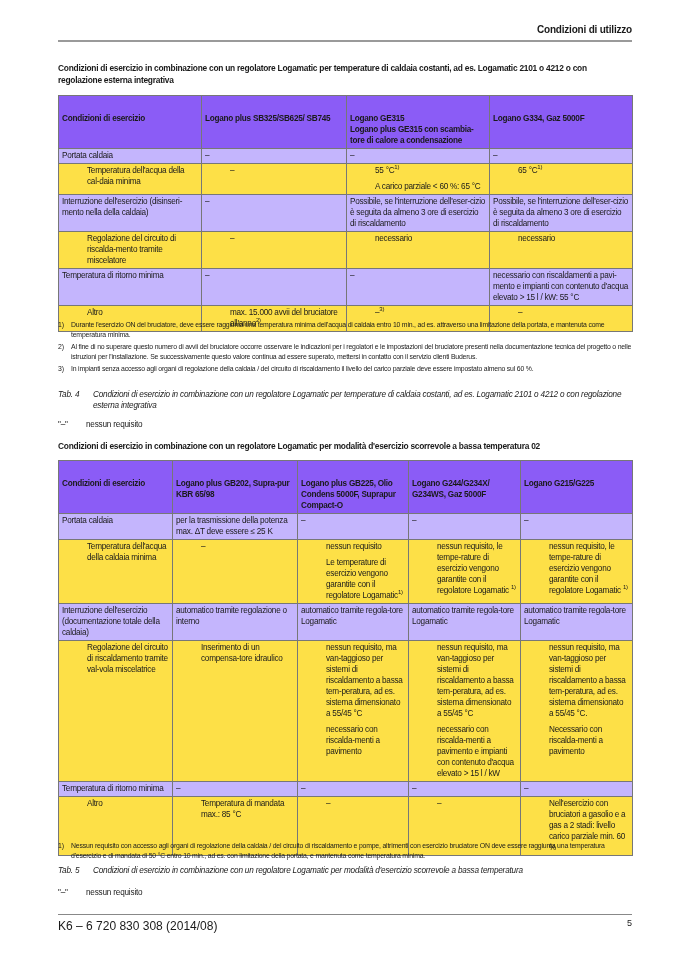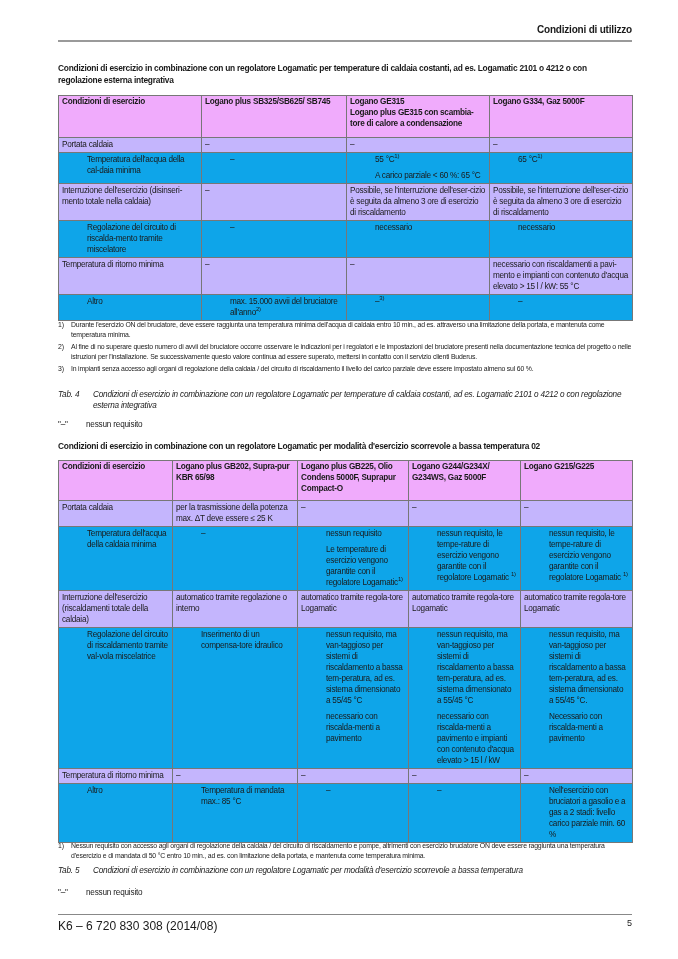--- a/index.html
+++ b/index.html
@@ -2,22 +2,22 @@
 <html><head>
 <meta charset="utf-8">
 <style>
   html, body { margin:0; padding:0; background:#ffffff; }
   body { width:678px; height:959px; position:relative; font-family:"Liberation Sans", sans-serif; color:#1a1a1a; overflow:hidden; }
   .page-header { position:absolute; left:58px; top:24px; width:574px; text-align:right; font-size:10px; font-weight:bold; letter-spacing:-0.2px; }
   .header-rule { position:absolute; left:58px; top:40px; width:574px; height:2px; background:#9a9a9a; }
   .section-title { position:absolute; left:58px; width:574px; font-size:8.4px; font-weight:bold; line-height:12px; letter-spacing:-0.25px; }
   table.spec { position:absolute; left:58px; border-collapse:collapse; font-size:8.2px; line-height:11px; letter-spacing:-0.25px; table-layout:fixed; border:1.5px solid #555; }
   table.spec th, table.spec td { border:1px solid #777; vertical-align:top; padding:1px 3px 2px 3px; text-align:left; }
-  table.spec th { background:#f0abfc; font-weight:bold; padding-top:0; }
-  table.spec tr.shade td { background:#0ea5e9;padding-left:28px; }
+  table.spec th { background:#8b5cf6; font-weight:bold; padding-top:17px; }
+  table.spec tr.shade td { background:#fde047;padding-left:28px; }
   table.spec tr.white td { background:#c4b5fd; }
   .p2 { display:block; margin-top:5px; }
   sup { font-size:6px; line-height:0; vertical-align:4px; }
   .footnotes { position:absolute; left:58px; width:574px; font-size:6.9px; line-height:9.5px; letter-spacing:-0.2px; }
   .fn { display:flex; margin-bottom:3px; }
   .fn .num { width:13px; flex:none; }
   .caption { position:absolute; left:58px; width:574px; font-size:8.2px; line-height:11px; font-style:italic; display:flex; letter-spacing:-0.2px; }
   .caption .tab { width:35px; flex:none; }
   .legend { position:absolute; left:58px; font-size:8.2px; display:flex; letter-spacing:-0.2px; }
   .legend .sym { width:28px; flex:none; }
@@ -54,21 +54,21 @@
     <td>–</td>
     <td>–</td>
   </tr>
   <tr class="shade">
     <td>Temperatura dell'acqua della cal-daia minima</td>
     <td>–</td>
     <td><span>55 °C</span><sup>1)</sup><span class="p2">A carico parziale &lt; 60 %: 65 °C</span></td>
     <td><span>65 °C</span><sup>1)</sup></td>
   </tr>
   <tr class="white">
-    <td>Interruzione dell'esercizio (disinseri-mento totale nella caldaia)</td>
+    <td>Interruzione dell'esercizio (disinseri-mento nella della caldaia)</td>
     <td>–</td>
     <td>Possibile, se l'interruzione dell'eser-cizio è seguita da almeno 3 ore di esercizio di riscaldamento</td>
     <td>Possibile, se l'interruzione dell'eser-cizio è seguita da almeno 3 ore di esercizio di riscaldamento</td>
   </tr>
   <tr class="shade" style="height:35px;">
     <td>Regolazione del circuito di riscalda-mento tramite miscelatore</td>
     <td>–</td>
     <td>necessario</td>
     <td>necessario</td>
   </tr>
@@ -137,21 +137,21 @@
     <td>–</td>
   </tr>
   <tr class="shade">
     <td>Temperatura dell'acqua della caldaia minima</td>
     <td>–</td>
     <td><span>nessun requisito</span><span class="p2"><span>Le temperature di esercizio vengono garantite con il regolatore Logamatic</span><sup>1)</sup></span></td>
     <td><span>nessun requisito, le tempe-rature di esercizio vengono garantite con il regolatore Logamatic</span> <sup>1)</sup></td>
     <td><span>nessun requisito, le tempe-rature di esercizio vengono garantite con il regolatore Logamatic</span> <sup>1)</sup></td>
   </tr>
   <tr class="white">
-    <td>Interruzione dell'esercizio (riscaldamenti totale della caldaia)</td>
+    <td>Interruzione dell'esercizio (documentazione totale della caldaia)</td>
     <td>automatico tramite regolazione o interno</td>
     <td>automatico tramite regola-tore Logamatic</td>
     <td>automatico tramite regola-tore Logamatic</td>
     <td>automatico tramite regola-tore Logamatic</td>
   </tr>
   <tr class="shade">
     <td>Regolazione del circuito di riscaldamento tramite val-vola miscelatrice</td>
     <td>Inserimento di un compensa-tore idraulico</td>
     <td><span>nessun requisito, ma van-taggioso per sistemi di riscaldamento a bassa tem-peratura, ad es. sistema dimensionato a 55/45 °C</span><span class="p2">necessario con riscalda-menti a pavimento</span></td>
     <td><span>nessun requisito, ma van-taggioso per sistemi di riscaldamento a bassa tem-peratura, ad es. sistema dimensionato a 55/45 °C</span><span class="p2">necessario con riscalda-menti a pavimento e impianti con contenuto d'acqua elevato &gt; 15 l / kW</span></td>

